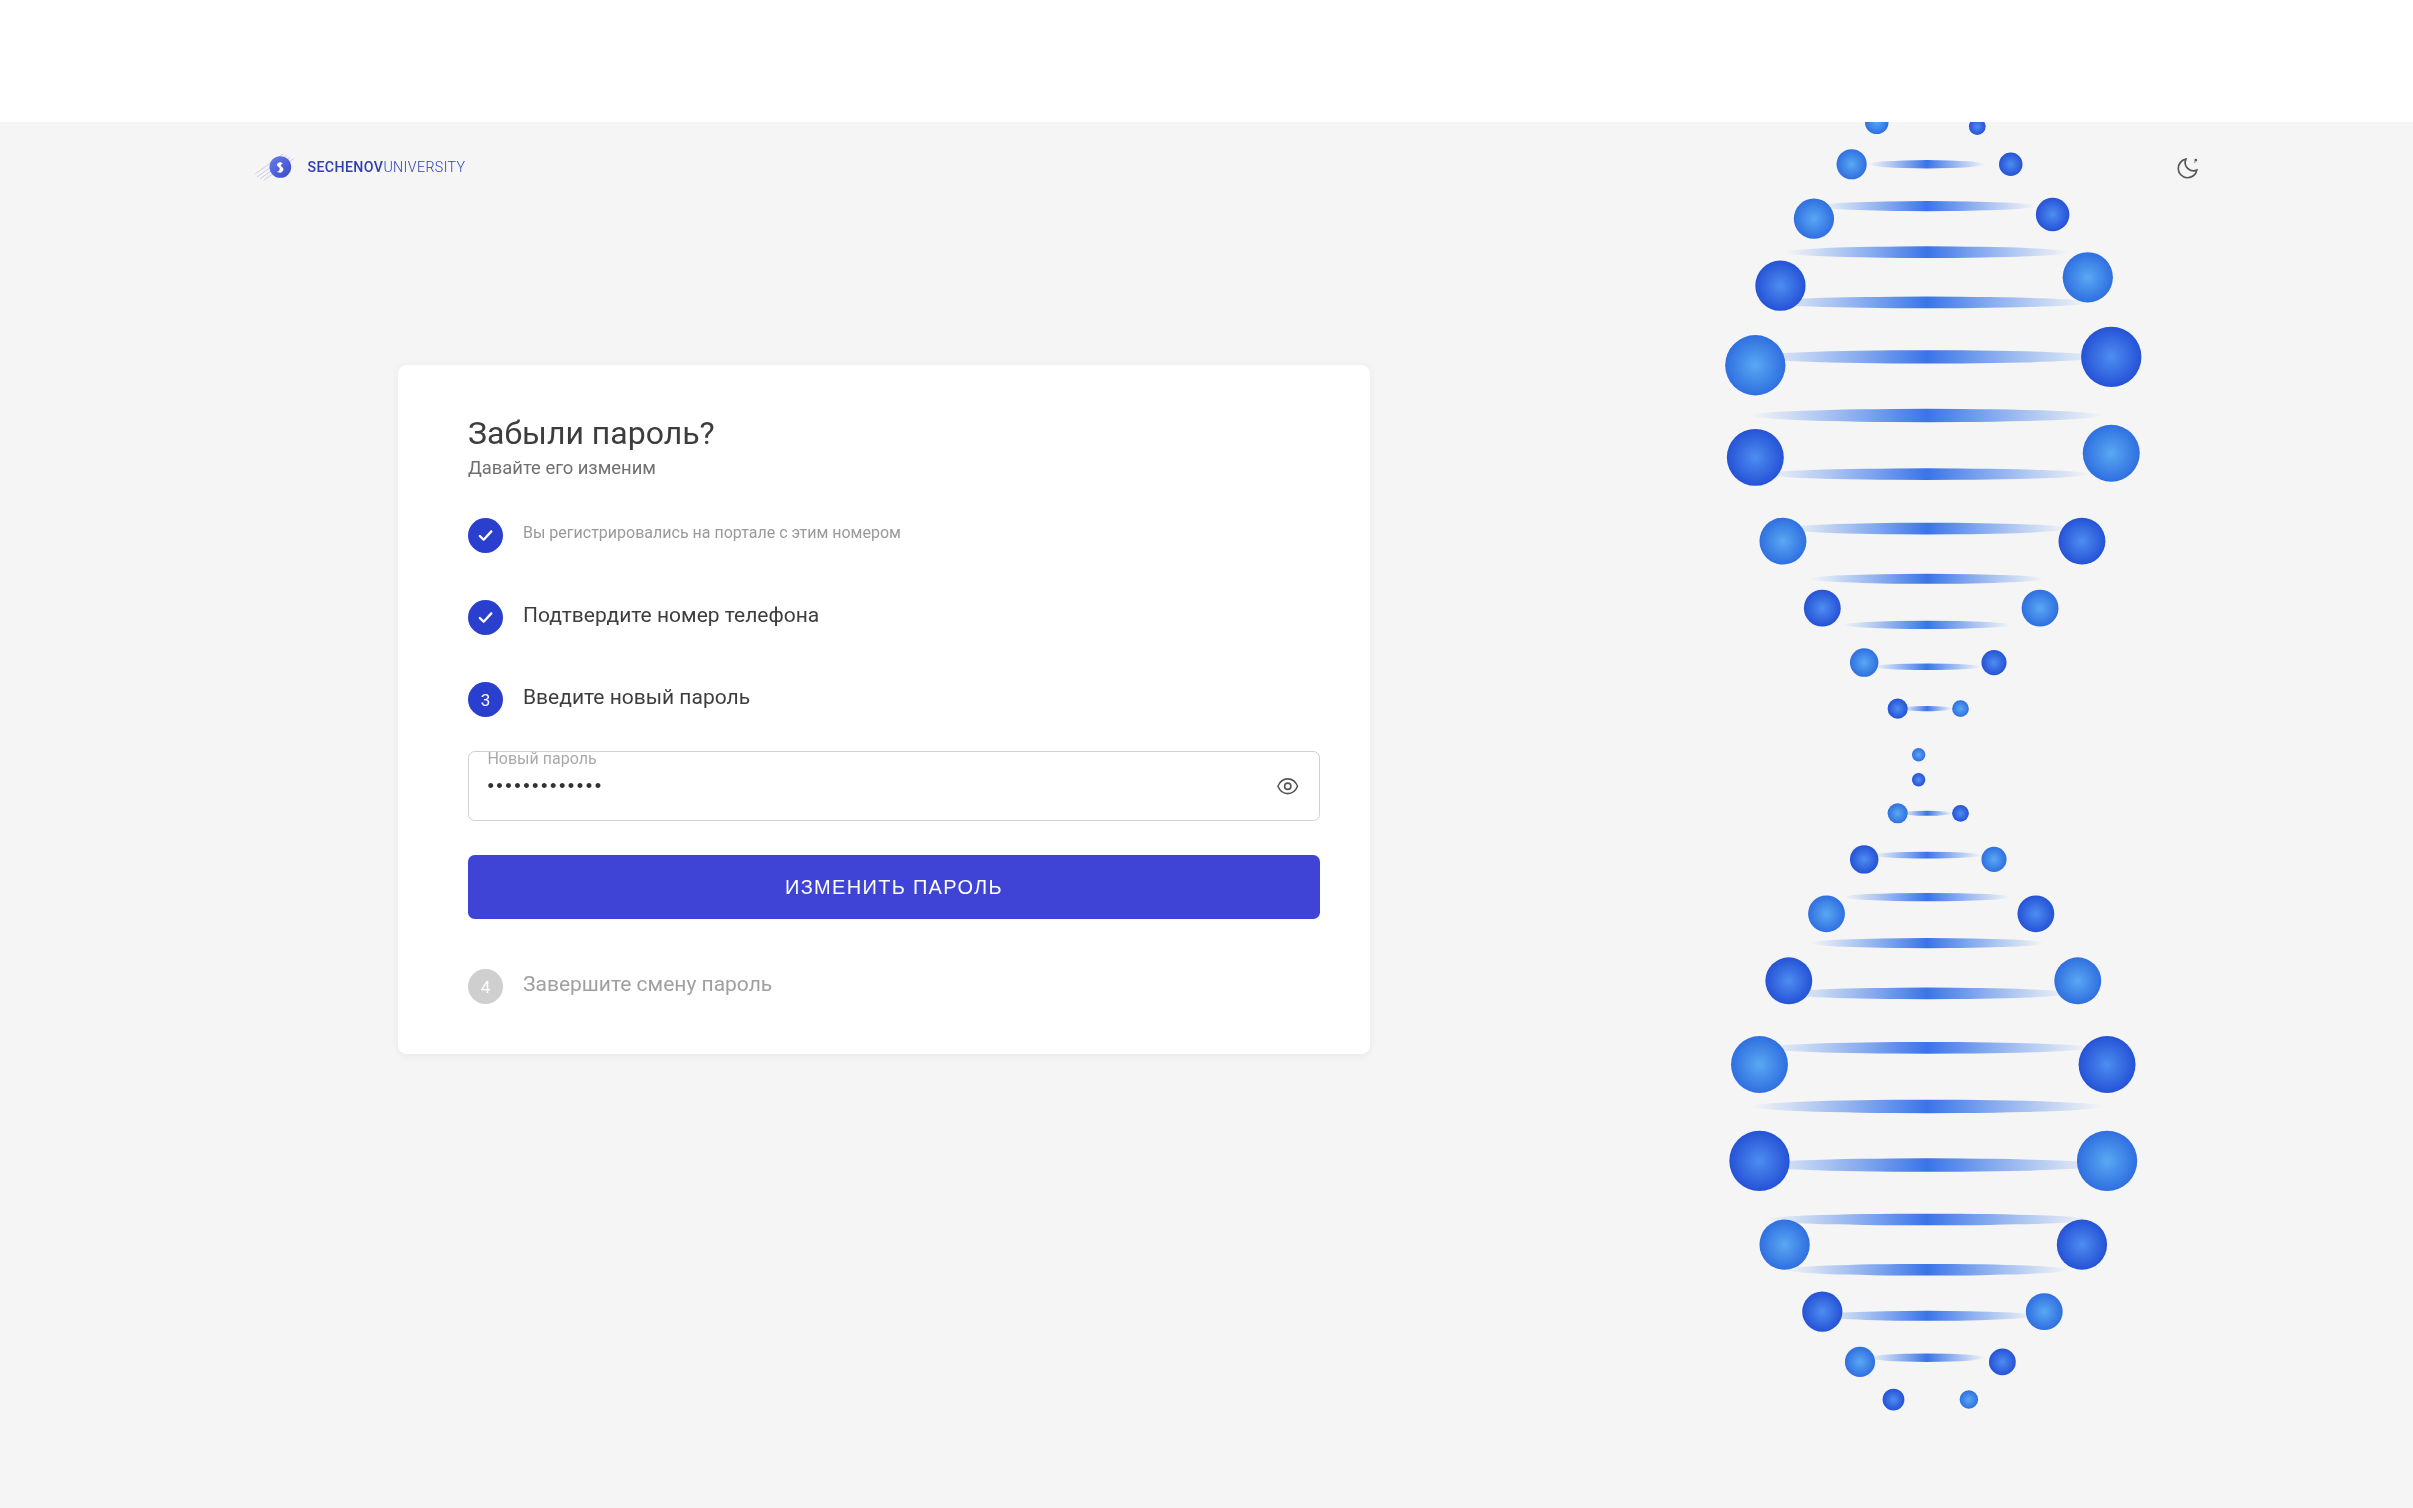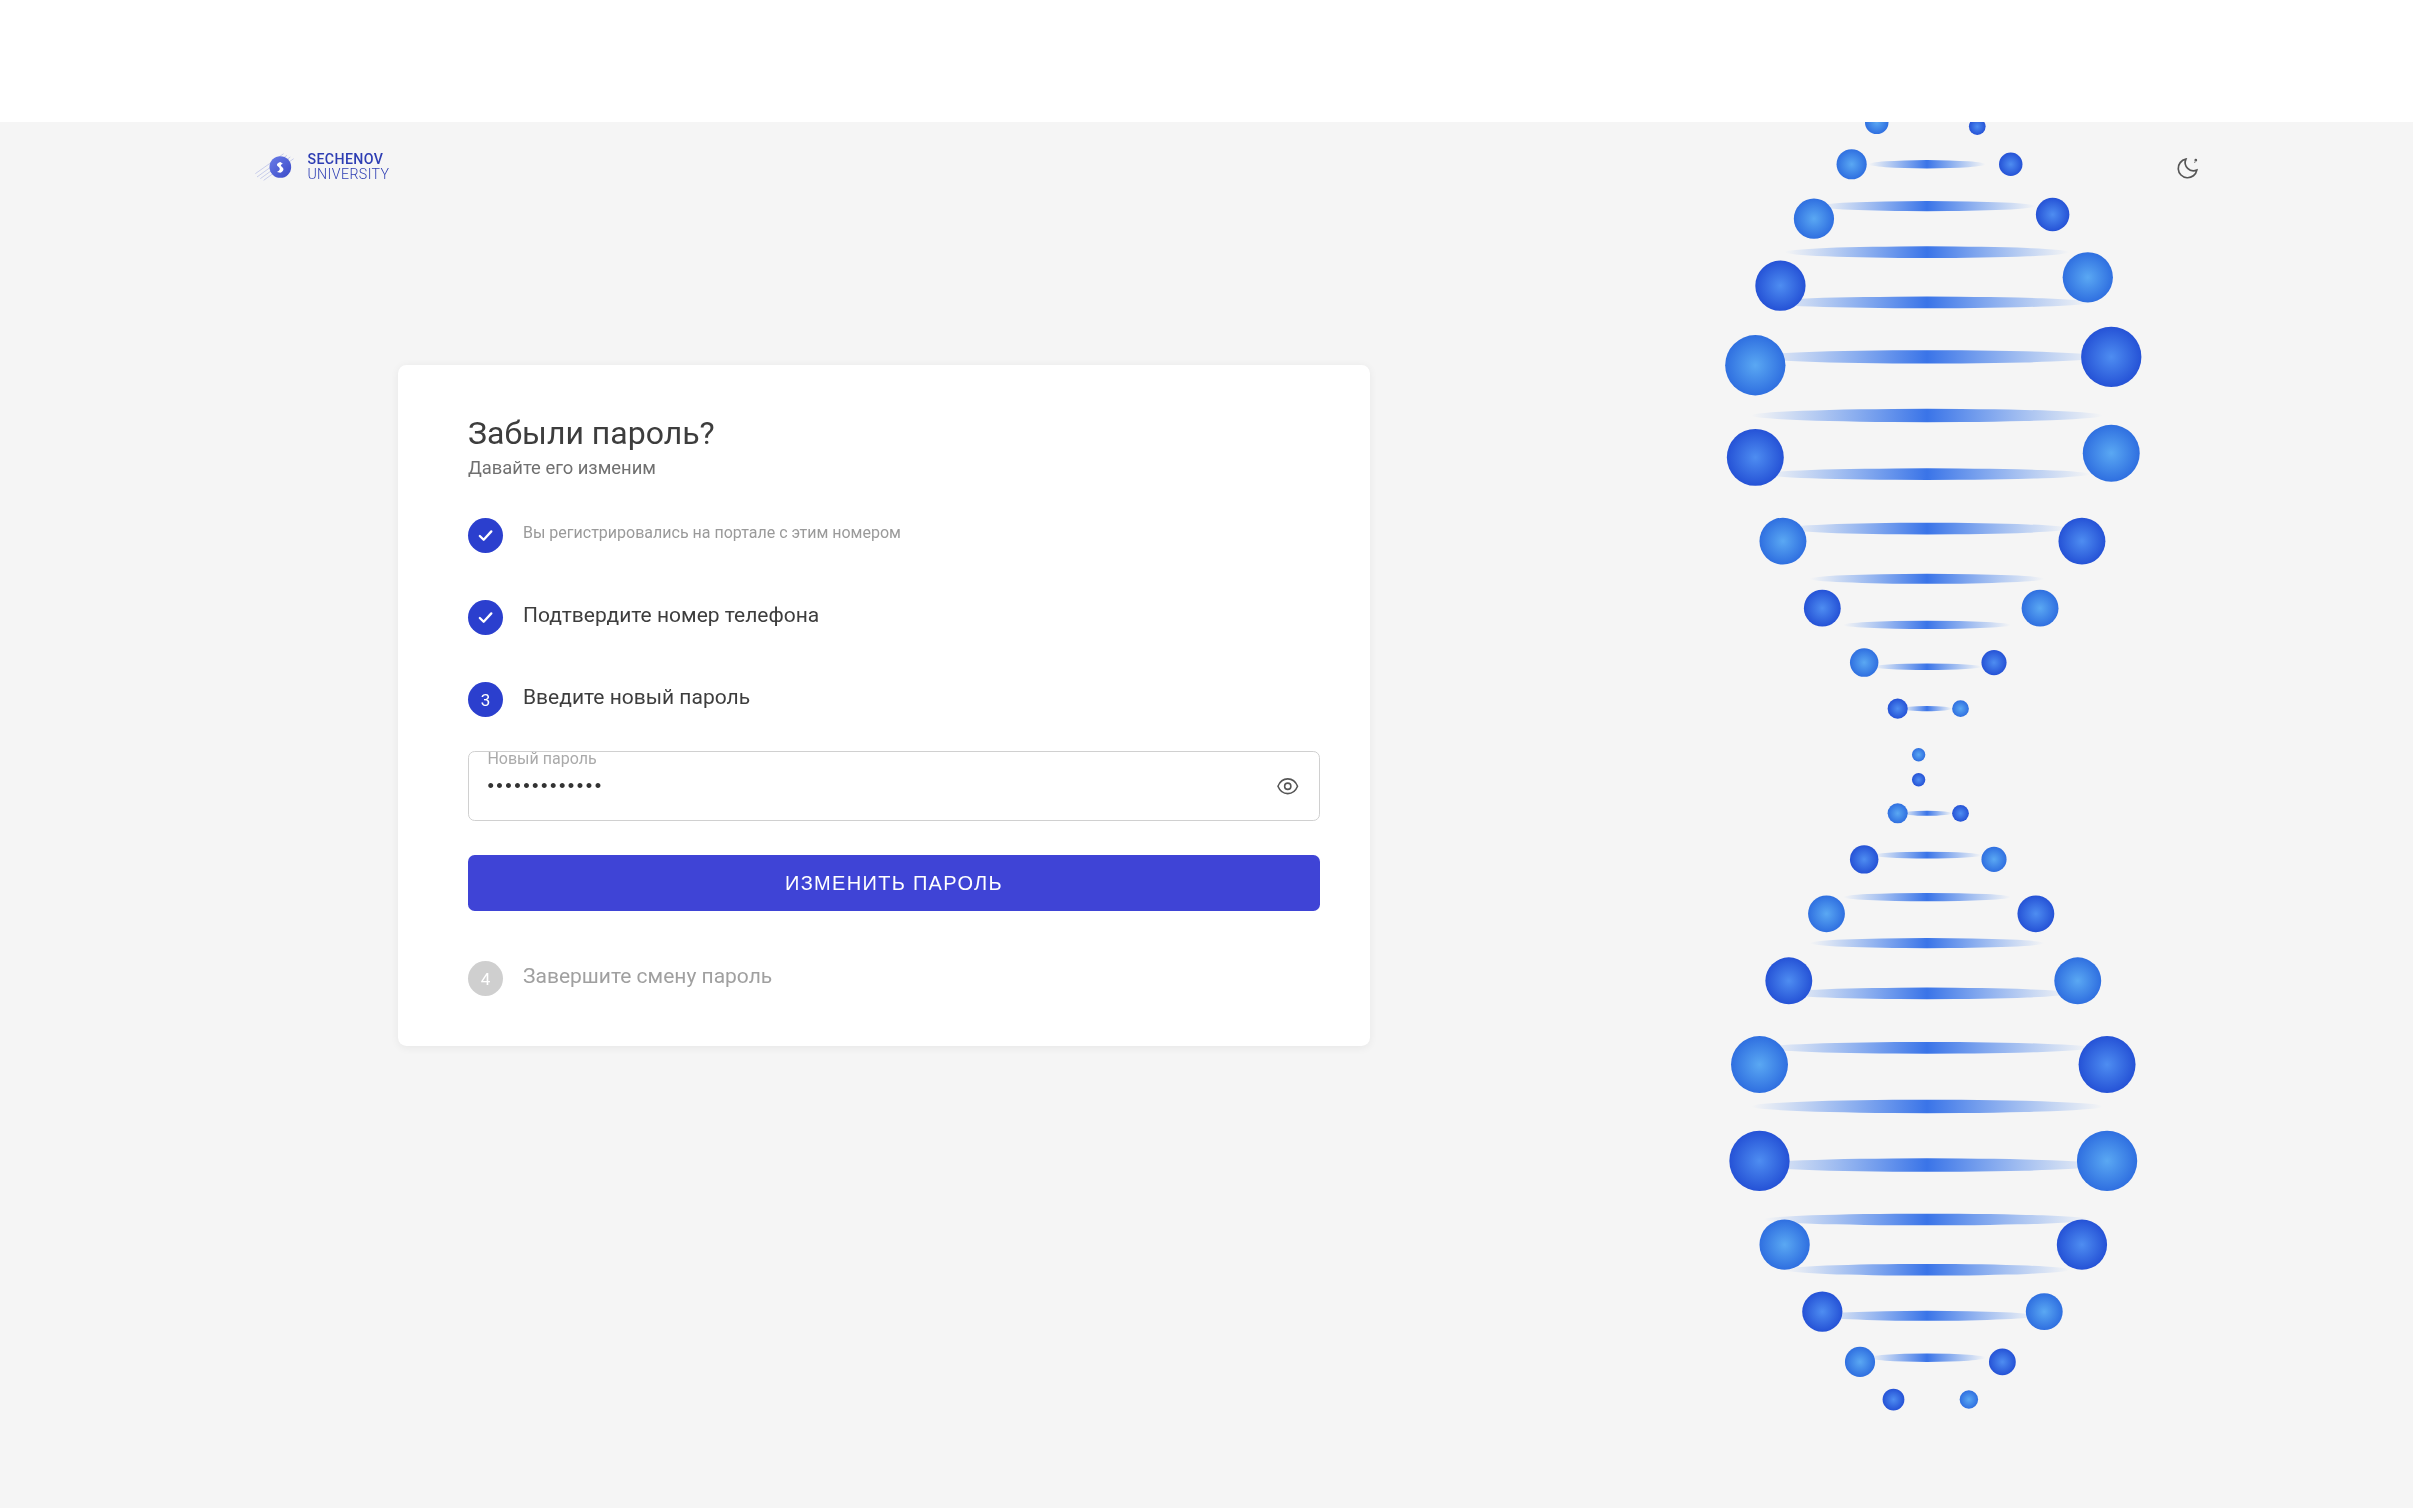--- a/index.html
+++ b/index.html
@@ -44,21 +44,21 @@
       width: 44px;
       height: 30px;
       position: relative;
     }
     .logo-mark svg {
       width: 100%;
       height: 100%;
     }
     .logo-text {
       display: flex;
-      flex-direction: column;
+      flex-direction: row;
       font-size: 14.2px;
       color: #2d3db3;
       line-height: 1.05;
       letter-spacing: 0.4px;
     }
     .logo-text span:first-child { font-weight: 500; }
     .logo-text span:last-child { font-weight: 300; }
     .theme-toggle {
       width: 32px;
       height: 32px;
@@ -165,21 +165,21 @@
       height: 25px;
       color: #555;
       cursor: pointer;
       display: flex;
       align-items: center;
       justify-content: center;
     }
     .submit-btn {
       margin-top: 34px;
       width: 100%;
-      height: 56px;
+      height: 64px;
       background: #3f44d6;
       border: none;
       border-radius: 6.7px;
       color: #fff;
       font-size: 20px;
       letter-spacing: 1.3px;
       font-weight: 400;
       cursor: pointer;
     }
     .step-last { margin-top: 50px; margin-bottom: 0; }

